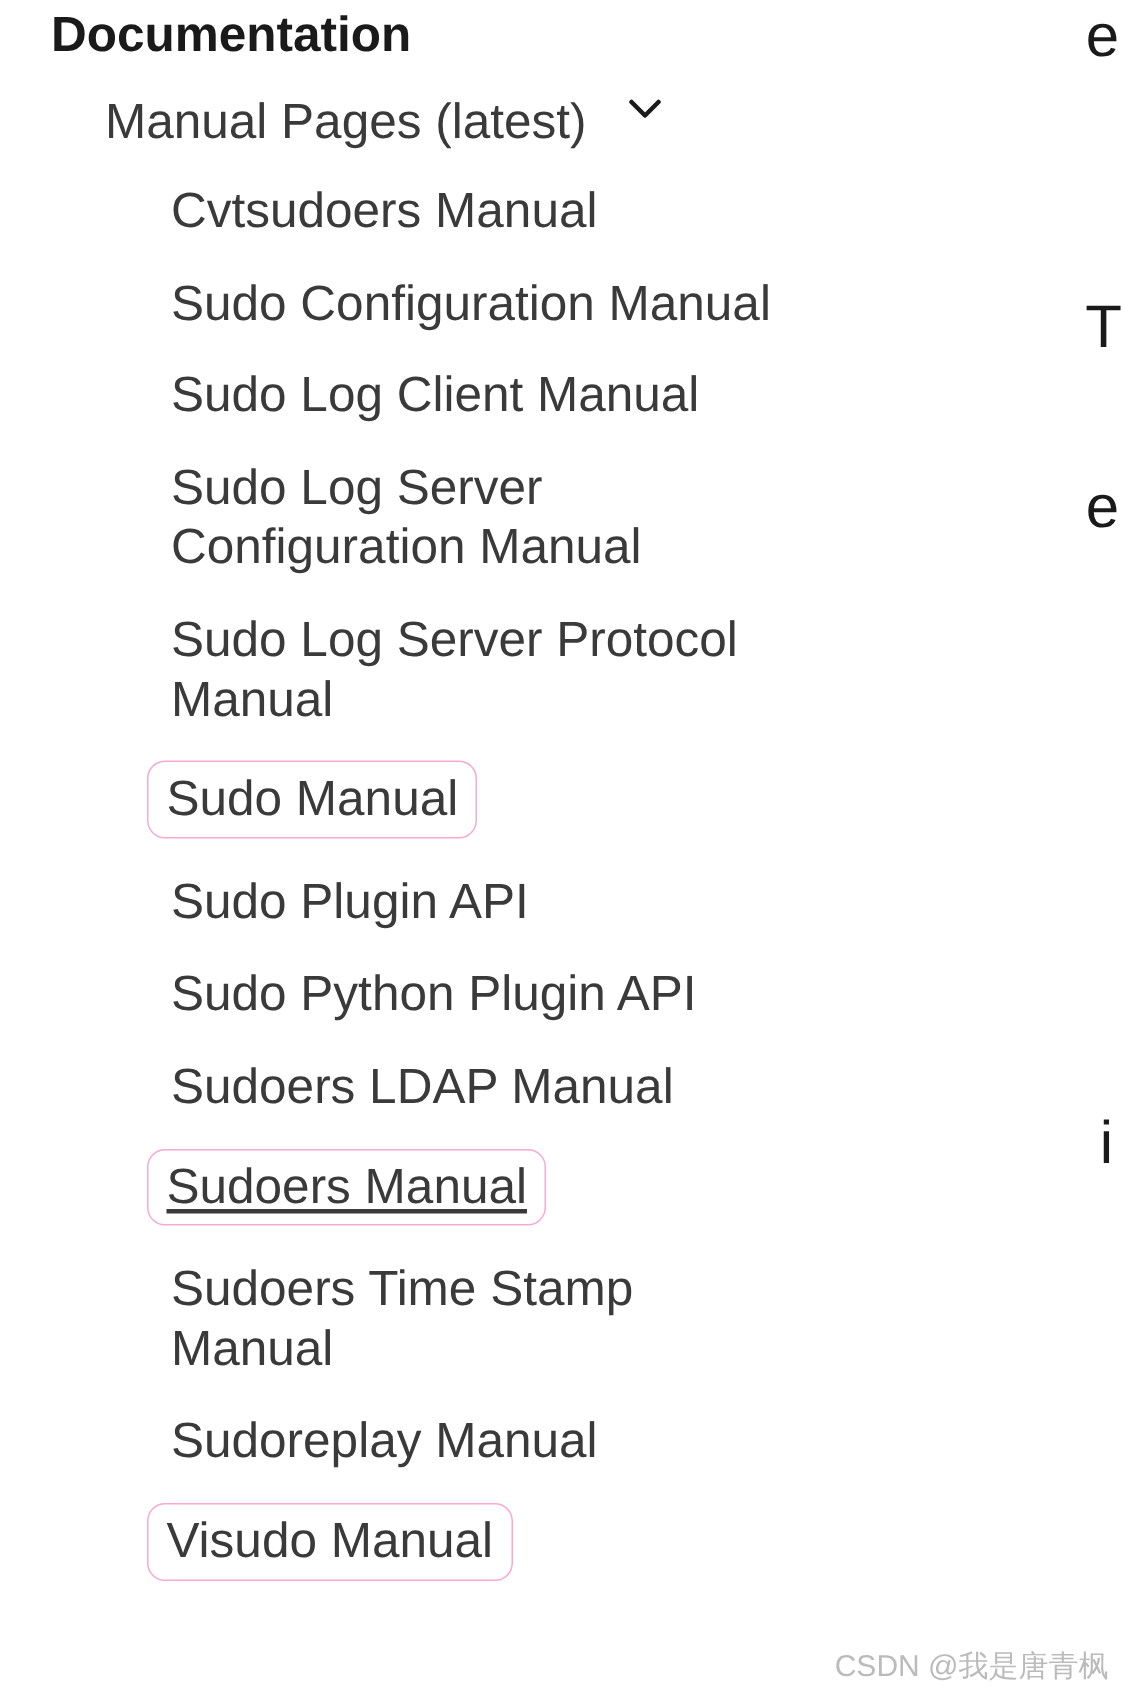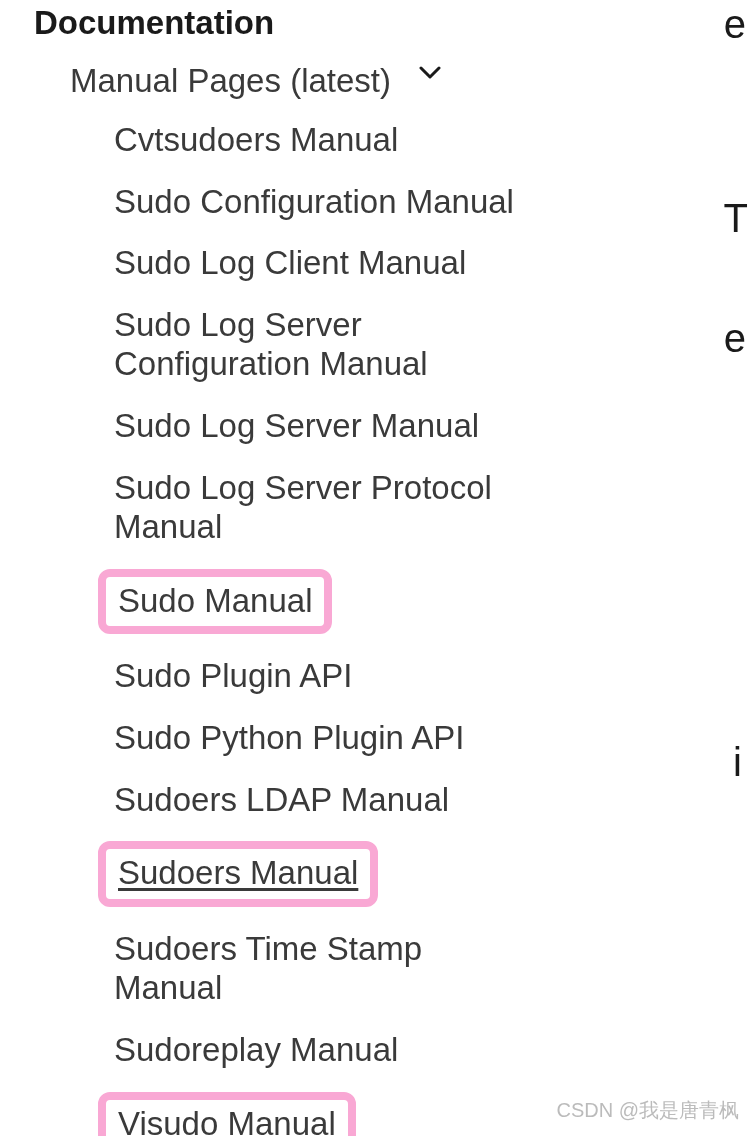--- a/index.html
+++ b/index.html
@@ -66,21 +66,21 @@
       text-decoration: none;
       cursor: pointer;
     }
     .nav-link.underlined {
       text-decoration: underline;
       text-decoration-thickness: 3px;
       text-underline-offset: 4px;
       text-align: center;
     }
     .highlight-box {
-      border: 8px solid #f9a8d4;
+      border: 1px solid #f9a8d4;
       border-radius: 12px;
       padding: 4px 12px 6px 12px;
       display: inline-block;
       margin-left: -16px;
     }
     .highlight-box .nav-link {
       max-width: none;
     }
     .side-chars {
       position: absolute;
@@ -124,23 +124,20 @@
     <li class="nav-item">
       <a class="nav-link">Sudo Configuration Manual</a>
     </li>
     <li class="nav-item">
       <a class="nav-link">Sudo Log Client Manual</a>
     </li>
     <li class="nav-item">
       <a class="nav-link">Sudo Log Server Configuration Manual</a>
     </li>
     <li class="nav-item">
-      <a class="nav-link">Sudo Log Server Manual</a>
-    </li>
-    <li class="nav-item">
       <a class="nav-link">Sudo Log Server Protocol Manual</a>
     </li>
     <li class="nav-item">
       <span class="highlight-box">
         <a class="nav-link">Sudo Manual</a>
       </span>
     </li>
     <li class="nav-item">
       <a class="nav-link">Sudo Plugin API</a>
     </li>

